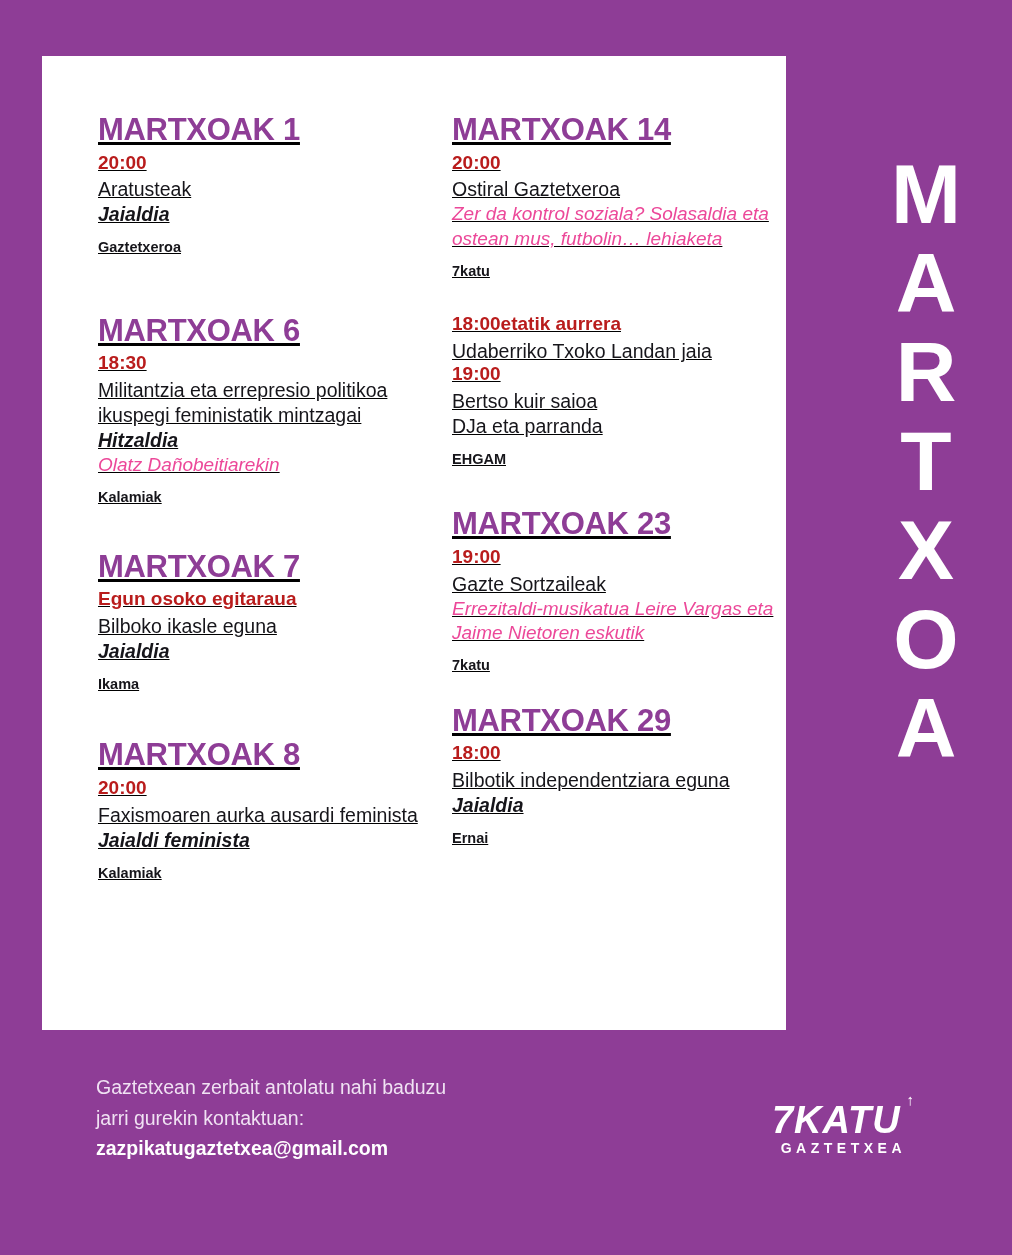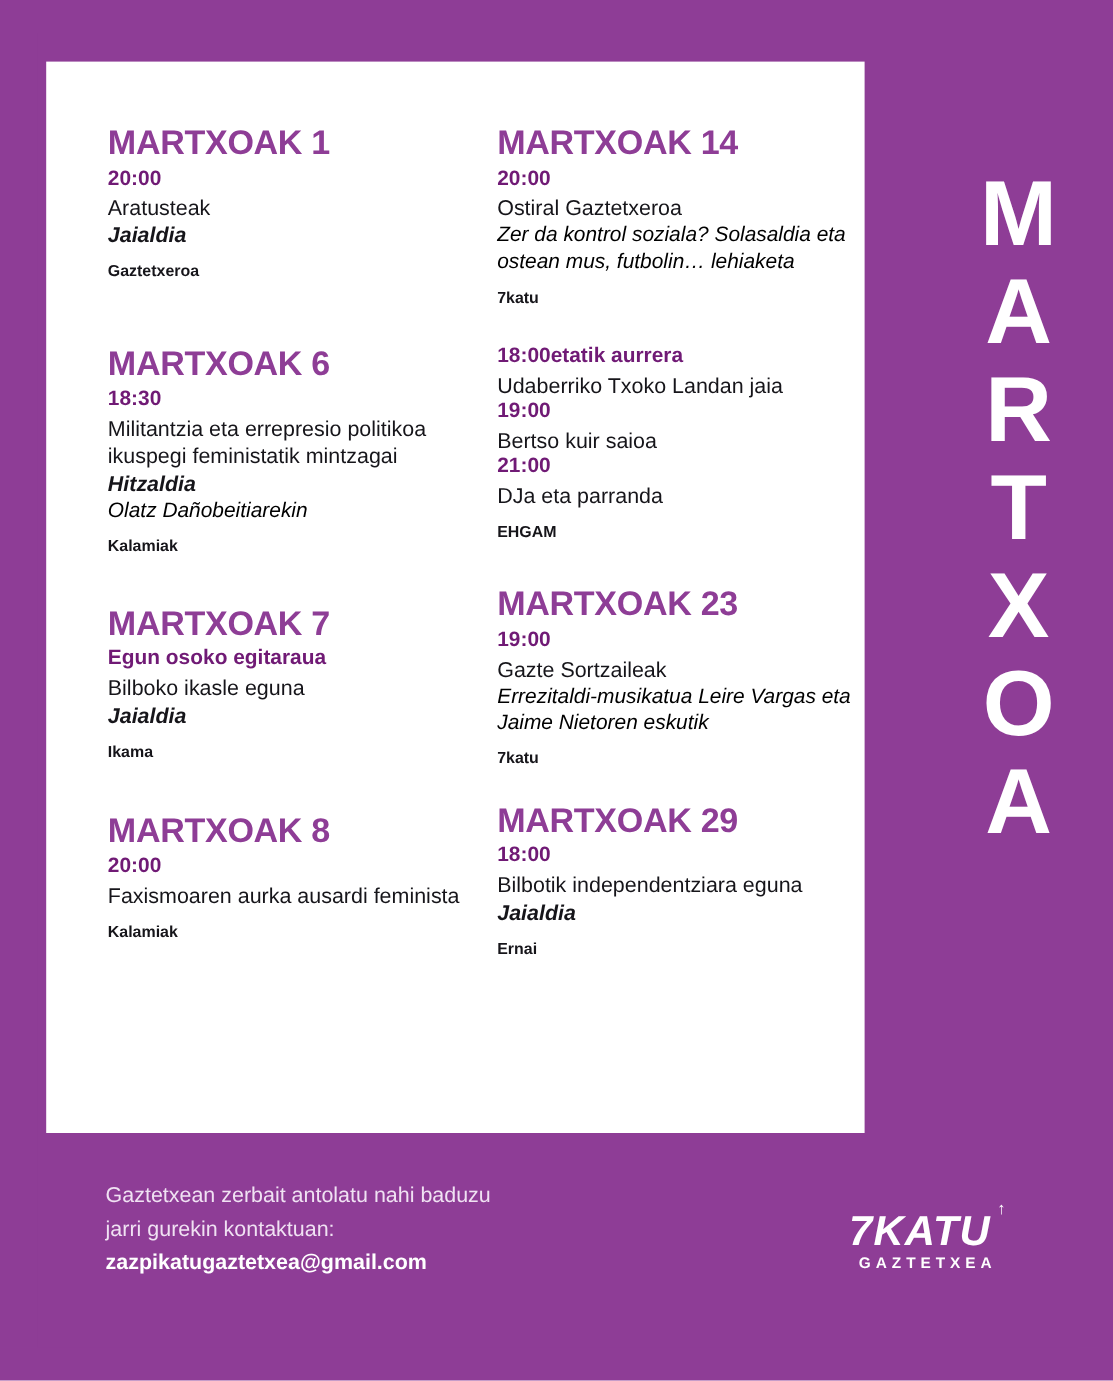--- a/index.html
+++ b/index.html
@@ -35,61 +35,62 @@
     width: 744px;
     height: 974px;
     background: #ffffff;
     box-sizing: border-box;
     padding: 58px 40px 0 56px;
   }
   .columns {
     display: flex;
     flex-direction: row;
     gap: 18px;
+    text-decoration: underline;
   }
   .col {
     width: 336px;
     flex: 0 0 336px;
   }
   .col.right { width: 330px; flex: 0 0 330px; }
 
   .event { margin-bottom: 0; }
   .event .date {
     font-size: 31px;
     font-weight: bold;
     color: #8e3d96;
     letter-spacing: -0.3px;
     line-height: 1.05;
     margin: 0 0 6px 0;
   }
   .event .time {
     font-size: 19px;
     font-weight: bold;
-    color: #701a75;
+    color: #b91c1c;
     line-height: 1.1;
     margin: 0 0 4px 0;
   }
   .event .title {
     font-size: 19.5px;
     color: #16151a;
     line-height: 1.28;
     margin: 0;
     font-weight: 500;
   }
   .event .subtitle {
     font-size: 19.5px;
     color: #16151a;
     font-style: italic;
     font-weight: bold;
     line-height: 1.28;
     margin: 0;
   }
   .event .detail {
     font-size: 19px;
-    color: #000000;
+    color: #ec4899;
     font-style: italic;
     line-height: 1.28;
     margin: 0;
   }
   .event .org {
     font-size: 14.5px;
     color: #16151a;
     font-weight: bold;
     line-height: 1.2;
     margin: 12px 0 0 0;
@@ -206,20 +207,21 @@
             <p class="subtitle">Jaialdia</p>
             <p class="org">Ikama</p>
           </div>
 
           <div class="gap-3"></div>
 
           <div class="event">
             <p class="date">MARTXOAK 8</p>
             <p class="time">20:00</p>
             <p class="title">Faxismoaren aurka ausardi feminista</p>
+            <p class="subtitle">Jaialdi feminista</p>
             <p class="org">Kalamiak</p>
           </div>
 
         </div>
 
         <div class="col right">
 
           <div class="event">
             <p class="date">MARTXOAK 14</p>
             <p class="time">20:00</p>
@@ -228,21 +230,20 @@
             <p class="org">7katu</p>
           </div>
 
           <div class="gap-r1"></div>
 
           <div class="event">
             <p class="time">18:00etatik aurrera</p>
             <p class="title">Udaberriko Txoko Landan jaia</p>
             <p class="time">19:00</p>
             <p class="title">Bertso kuir saioa</p>
-            <p class="time">21:00</p>
             <p class="title">DJa eta parranda</p>
             <p class="org">EHGAM</p>
           </div>
 
           <div class="gap-r2"></div>
 
           <div class="event">
             <p class="date">MARTXOAK 23</p>
             <p class="time">19:00</p>
             <p class="title">Gazte Sortzaileak</p>

